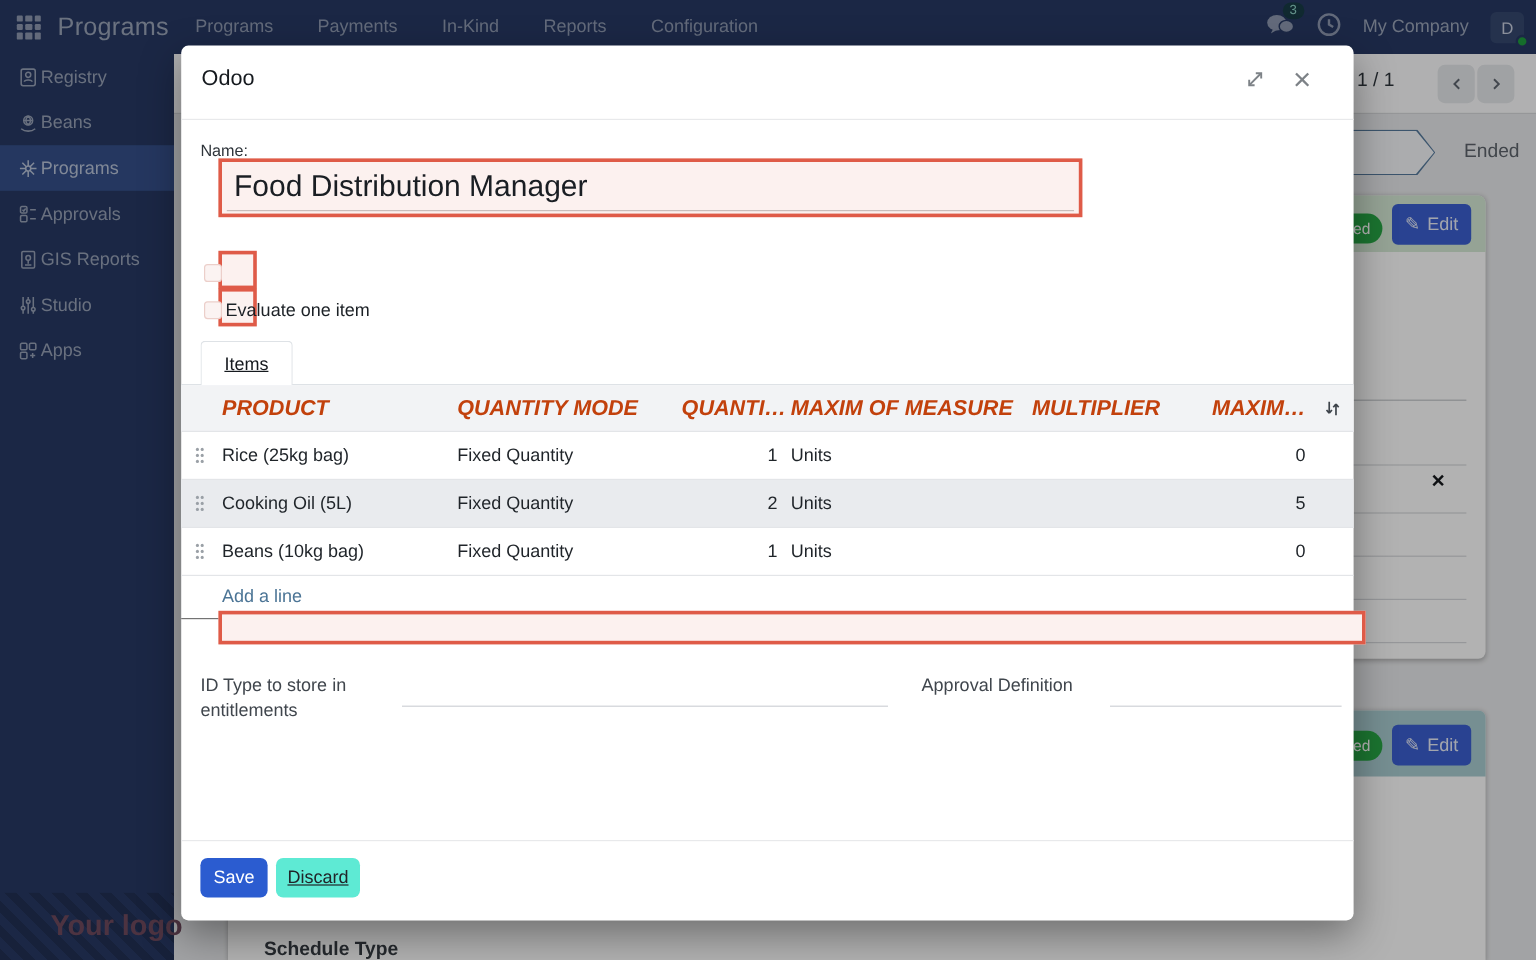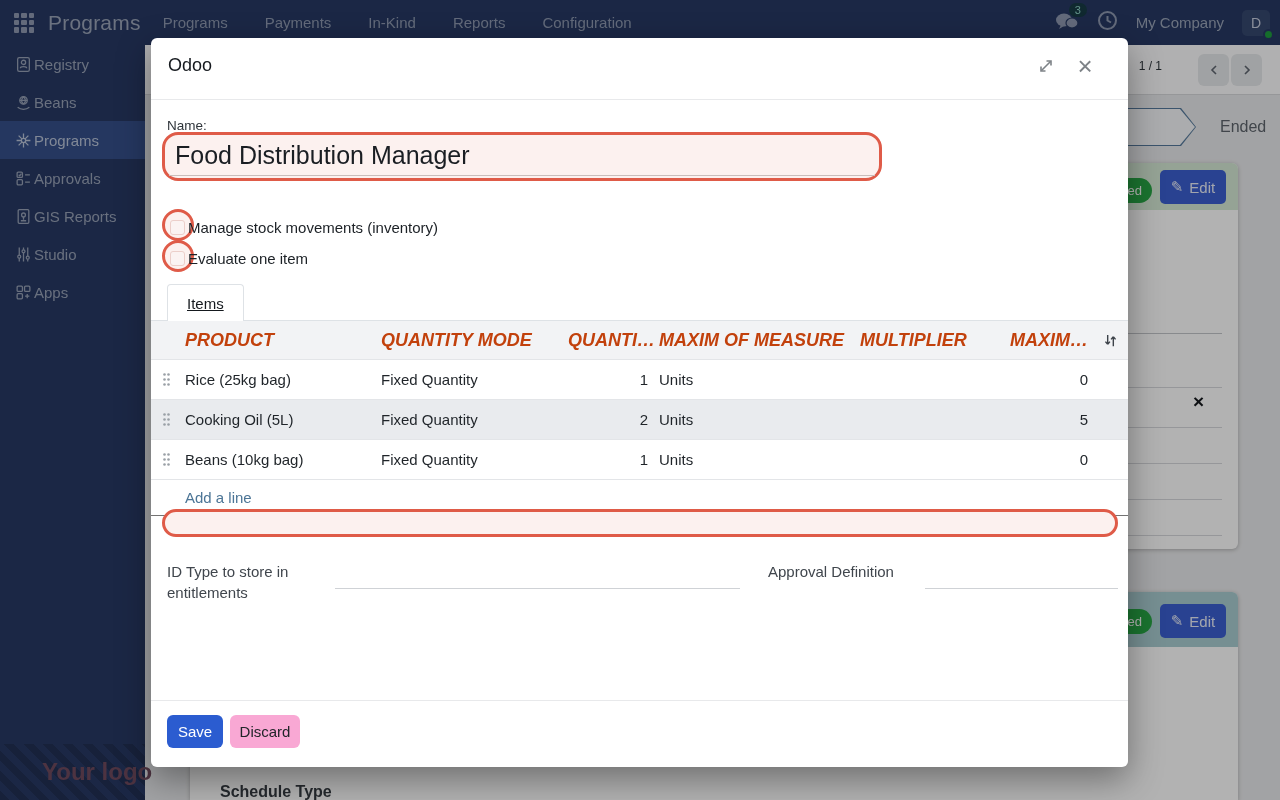--- a/index.html
+++ b/index.html
@@ -30,21 +30,21 @@
                color:#97a1b6; font-size:15px; cursor:pointer; }
   .side-item.active { background:#35508a; color:#b9c3d8; }
   .side-item svg { flex:0 0 17px; }
   #logo-band { position:absolute; left:0; bottom:0; width:145px; height:56px;
                background:repeating-linear-gradient(45deg, rgba(0,0,0,.16) 0 7px, rgba(0,0,0,0) 7px 14px);
                display:flex; align-items:center; gap:8px; padding-left:34px;
                color:#6f4a5e; font-weight:bold; font-size:24px; white-space:nowrap; }
   #content-bg { position:absolute; left:145px; top:45px; right:0; bottom:0; background:#e9eaec; }
   #cpanel { position:absolute; left:145px; top:45px; right:0; height:50px; background:#fdfdfe;
             border-bottom:1px solid #d7d9dc; }
-  #pager { position:absolute; right:118px; top:14px; font-size:12px; color:#2e353c; }
+  #pager { position:absolute; right:118px; top:14px; font-size:16px; color:#2e353c; }
   #pager-btns { position:absolute; right:18px; top:9px; display:flex; gap:2px; }
   .pg-btn { width:31px; height:32px; background:#e6e8eb; border-radius:6px; display:flex;
             align-items:center; justify-content:center; color:#5f6670; cursor:pointer; }
   #stagebar { position:absolute; left:1058px; top:108px; height:38px; display:flex; align-items:stretch; }
   .stage-arrow { position:relative; width:138px;
                  clip-path:polygon(0 0, calc(100% - 15px) 0, 100% 50%, calc(100% - 15px) 100%, 0 100%);
                  background:#55799c; }
   .stage-arrow > div { position:absolute; inset:1px;
                  clip-path:polygon(0 0, calc(100% - 15px) 0, 100% 50%, calc(100% - 15px) 100%, 0 100%);
                  background:#f5f7f9; display:flex; align-items:center; padding-left:22px;
@@ -61,21 +61,21 @@
   .bg-line { position:absolute; height:1px; background:#d7d9dd; }
   
   #backdrop { position:absolute; inset:0; background:rgba(0,0,0,.30); }
   #modal { position:absolute; left:151px; top:38px; width:977px; height:729px; background:#fff;
            border-radius:6px; box-shadow:0 12px 34px rgba(0,0,0,.38); }
   #modal-head { position:absolute; left:0; top:0; right:0; height:62px; border-bottom:1px solid #e8e9eb; }
   #modal-title { position:absolute; left:17px; top:17px; font-size:18px; color:#15191e; }
   .head-icon { position:absolute; top:17px; width:22px; height:22px; color:#7d8287; cursor:pointer;
                display:flex; align-items:center; justify-content:center; }
   #name-label { position:absolute; left:16px; top:80px; font-size:13.5px; color:#2f353b; }
-  .hl { background:#fcf1ef; border:3px solid #df5b48; border-radius:16px; }
+  .hl { background:#fcf1ef; border:3px solid #df5b48; border-radius:0;margin-left:20px; }
   #name-box { position:absolute; left:11px; top:94px; width:720px; height:49px; }
   #name-box .val { position:absolute; left:10px; top:6px; font-size:25px; color:#1a1e23; }
   #name-box::after { content:""; position:absolute; left:4px; right:4px; bottom:2px; height:1px; background:#c9bdbb; }
   .cb-ring { position:absolute; left:11px; width:32px; height:32px; }
   .cb-box { position:absolute; left:19px; width:15px; height:15px; background:#fbf3f2;
             border:1px solid #eccfca; border-radius:3px; cursor:pointer; }
   .cb-label { position:absolute; left:37px; font-size:15px; color:#1c2126; }
   #tab-line { position:absolute; left:0; right:0; top:282px; height:1px; background:#dee2e6; }
   #tab-items { position:absolute; left:16px; top:246px; height:37px; padding:0 19px; background:#fff;
                border:1px solid #dee2e6; border-bottom:none; border-radius:4px 4px 0 0;
@@ -91,21 +91,21 @@
   .trow.alt { background:#e9ebee; }
   #add-row { display:flex; align-items:center; height:36px; border-bottom:1px solid #737373; }
   #add-line { margin-left:34px; font-size:15px; color:#4c7596; cursor:pointer; }
   #hl-bottom { position:absolute; left:11px; top:471px; width:956px; height:28px; }
   .fld-label { position:absolute; font-size:15px; color:#40464d; line-height:21px; }
   .fld-line { position:absolute; top:550px; height:1px; background:#cfd2d6; cursor:text; }
   #modal-foot { position:absolute; left:0; right:0; top:662px; height:1px; background:#e8e9eb; }
   .btn { position:absolute; top:677px; height:33px; border-radius:6px; font-size:15px;
          display:flex; align-items:center; justify-content:center; cursor:pointer; }
   #btn-save { left:16px; width:56px; background:#2b5cd0; color:#fff; }
-  #btn-discard { left:79px; width:70px; background:#f9a8d4; color:#212529; }
+  #btn-discard { left:79px; width:70px; background:#5eead4; color:#212529;text-decoration:underline; }
   #sched-label { position:absolute; left:30px; top:191px; font-size:16px; font-weight:600; color:#363c42; }
   .xmark { position:absolute; font-size:19px; font-weight:bold; color:#15181c; }
 </style>
 </head>
 <body>
 
 <div id="page">
 
   <div id="content-bg"></div>
 
@@ -290,21 +290,20 @@
 
   <div id="name-label">Name:</div>
   <div id="name-box" class="hl">
     <div class="val">Food Distribution Manager</div>
   </div>
 
   <div class="cb-ring hl" style="top:171px;"></div>
   <div class="cb-ring hl" style="top:202px;"></div>
   <div class="cb-box" style="top:182px;"></div>
   <div class="cb-box" style="top:213px;"></div>
-  <div class="cb-label" style="top:181px;">Manage stock movements (inventory)</div>
   <div class="cb-label" style="top:212px;">Evaluate one item</div>
 
   <div id="tab-line"></div>
   <div id="tab-items">Items</div>
 
   <div id="grid">
     <div class="trow head">
       <div></div>
       <div class="c-p">PRODUCT</div>
       <div>QUANTITY MODE</div>

